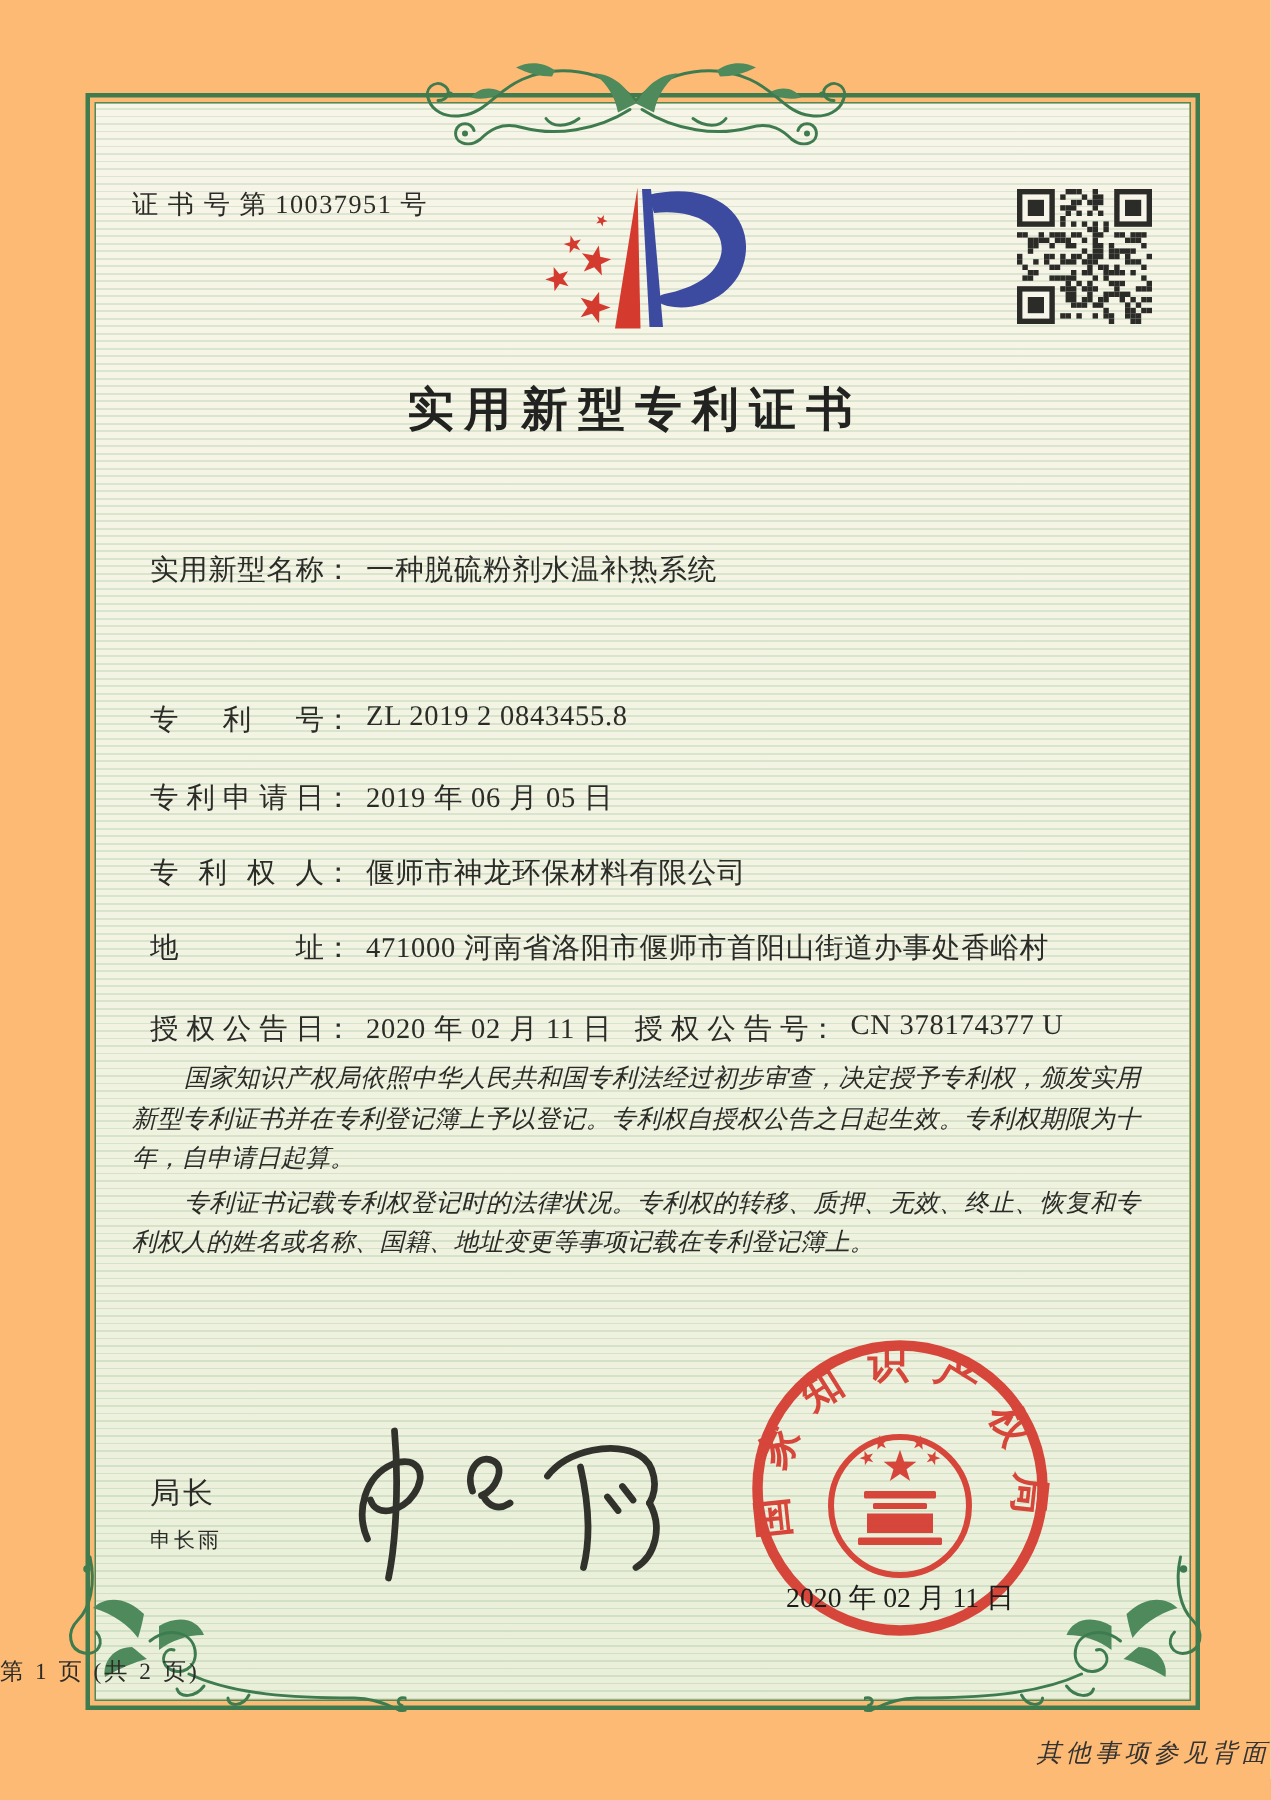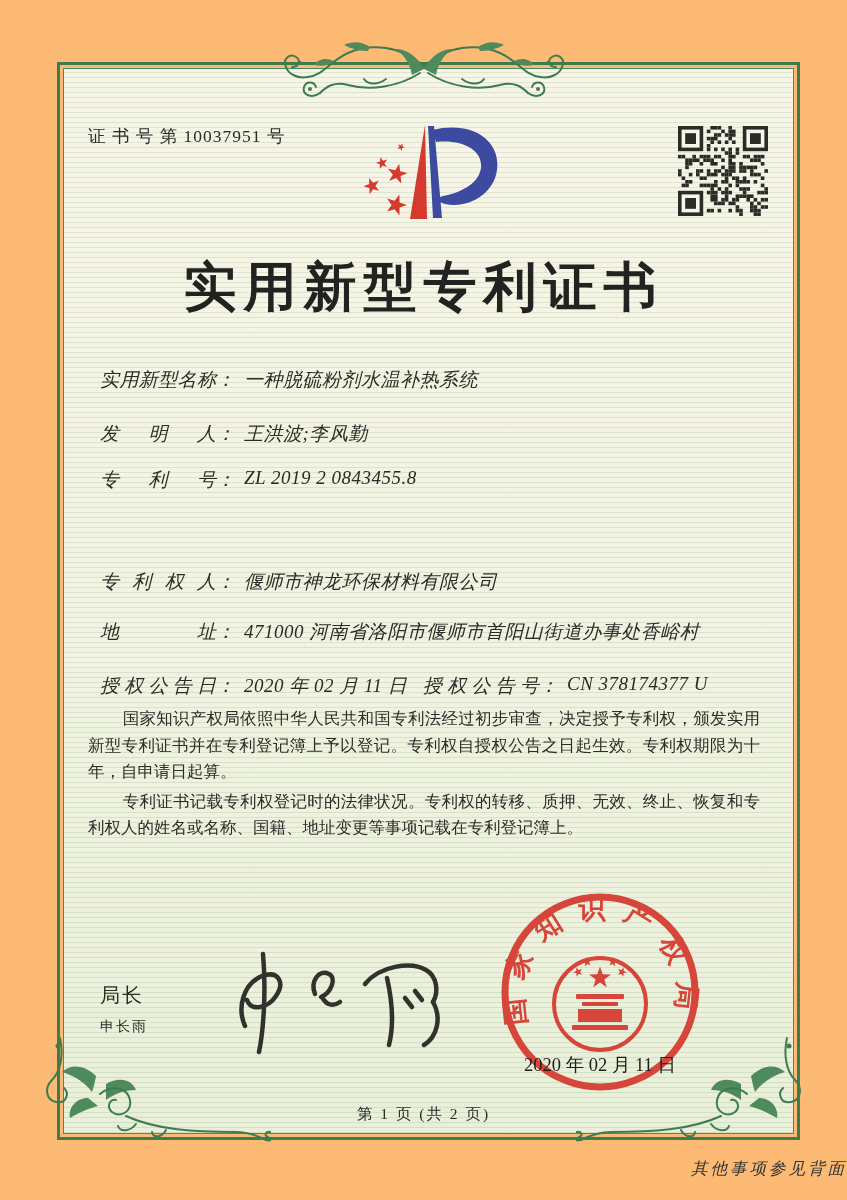--- a/index.html
+++ b/index.html
@@ -20,38 +20,38 @@
       linear-gradient(180deg,#f7f5e7 0%,#f2f3e2 55%,#e9efd9 100%);
   }
   .orn{position:absolute;z-index:3;pointer-events:none;}
   
   .content{position:absolute;inset:0;z-index:4;}
   .cert-no{position:absolute;left:88px;top:124px;font-size:17.5px;letter-spacing:1px;}
   .logo{position:absolute;left:340px;top:108px;}
   .qr{position:absolute;left:678px;top:126px;}
   .title{
     position:absolute;left:0;top:252px;width:100%;text-align:center;
-    font-size:53px;font-weight:bold;letter-spacing:7px;color:#222220;
+    font-size:31px;font-weight:bold;letter-spacing:7px;color:#222220;
   }
-  .field-row{position:absolute;left:100px;font-size:19px;white-space:nowrap;font-style:italic;}
+  .field-row{position:absolute;left:100px;font-size:19px;white-space:nowrap;}
   .field-label{display:inline-block;width:116px;text-align:justify;text-align-last:justify;vertical-align:top;}
   .field-colon{display:inline-block;vertical-align:top;}
   .field-value{display:inline-block;margin-left:9px;vertical-align:top;letter-spacing:0.5px;}
   .grant-col2{position:absolute;left:323px;top:0;white-space:nowrap;}
   .row-name{top:367px;} .row-inventor{top:421px;} .row-patno{top:467px;}
   .row-filing{top:519px;} .row-patentee{top:569px;} .row-address{top:619px;}
   .row-grant{top:673px;width:660px;}
   .body-text{position:absolute;left:88px;top:706px;width:672px;font-size:16.5px;line-height:26.5px;text-align:justify;}
-  .body-text p{margin:0 0 3px 0;text-indent:2.1em;}
+  .body-text p{margin:0 0 3px 0;text-indent:2.1em;font-style:italic;}
   .signer-title{position:absolute;left:100px;top:982px;font-size:20px;letter-spacing:2px;font-family:"Liberation Sans","DejaVu Sans",sans-serif;}
   .signer-name{position:absolute;left:100px;top:1018px;font-size:14px;letter-spacing:2px;font-family:"Liberation Sans","DejaVu Sans",sans-serif;}
   .signature{position:absolute;left:215px;top:948px;z-index:6;}
   .seal{position:absolute;left:498px;top:890px;z-index:5;opacity:0.92;mix-blend-mode:multiply;}
   .seal-date{position:absolute;left:502px;top:1052px;width:196px;text-align:center;font-size:18.5px;color:#1d1d1b;z-index:6;white-space:nowrap;}
-  .page-no{position:absolute;left:0;top:1104px;width:100%;text-align:center;font-size:15.5px;letter-spacing:2px;}
+  .page-no{position:absolute;left:0;top:1104px;width:100%;font-size:15.5px;letter-spacing:2px;}
   .back-note{position:absolute;left:0;top:1158px;width:100%;text-align:right;font-size:16.5px;letter-spacing:3px;font-style:italic;color:#333;}
 </style>
 </head>
 <body>
 
 <div class="page">
 
   <div class="frame-outer">
     <div class="frame-inner"></div>
   </div>
@@ -314,25 +314,25 @@
           <rect x="3.6" y="68.4" width="18" height="18" fill="#f8f5e9"></rect>
           <rect x="7.2" y="72" width="10.8" height="10.8" fill="#2b2b28"></rect>
         </g>
     </svg>
 
     <div class="title">实用新型专利证书</div>
 
     <div class="field-row row-name">
       <span class="field-label">实用新型名称</span><span class="field-colon">：</span><span class="field-value">一种脱硫粉剂水温补热系统</span>
     </div>
-    <div class="field-row row-inventor">
-      <span class="field-label">发明人</span><span class="field-colon">：</span><span class="field-value">王洪波;李风勤</span>
-    </div>
     <div class="field-row row-patno">
       <span class="field-label">专利号</span><span class="field-colon">：</span><span class="field-value">ZL 2019 2 0843455.8</span>
+    </div>
+    <div class="field-row row-filing">
+      <span class="field-label">专利申请日</span><span class="field-colon">：</span><span class="field-value">2019 年 06 月 05 日</span>
     </div>
     <div class="field-row row-patentee">
       <span class="field-label">专利权人</span><span class="field-colon">：</span><span class="field-value">偃师市神龙环保材料有限公司</span>
     </div>
     <div class="field-row row-address">
       <span class="field-label">地址</span><span class="field-colon">：</span><span class="field-value">471000 河南省洛阳市偃师市首阳山街道办事处香峪村</span>
     </div>
     <div class="field-row row-grant">
       <span>
         <span class="field-label">授权公告日</span><span class="field-colon">：</span><span class="field-value">2020 年 02 月 11 日</span>

